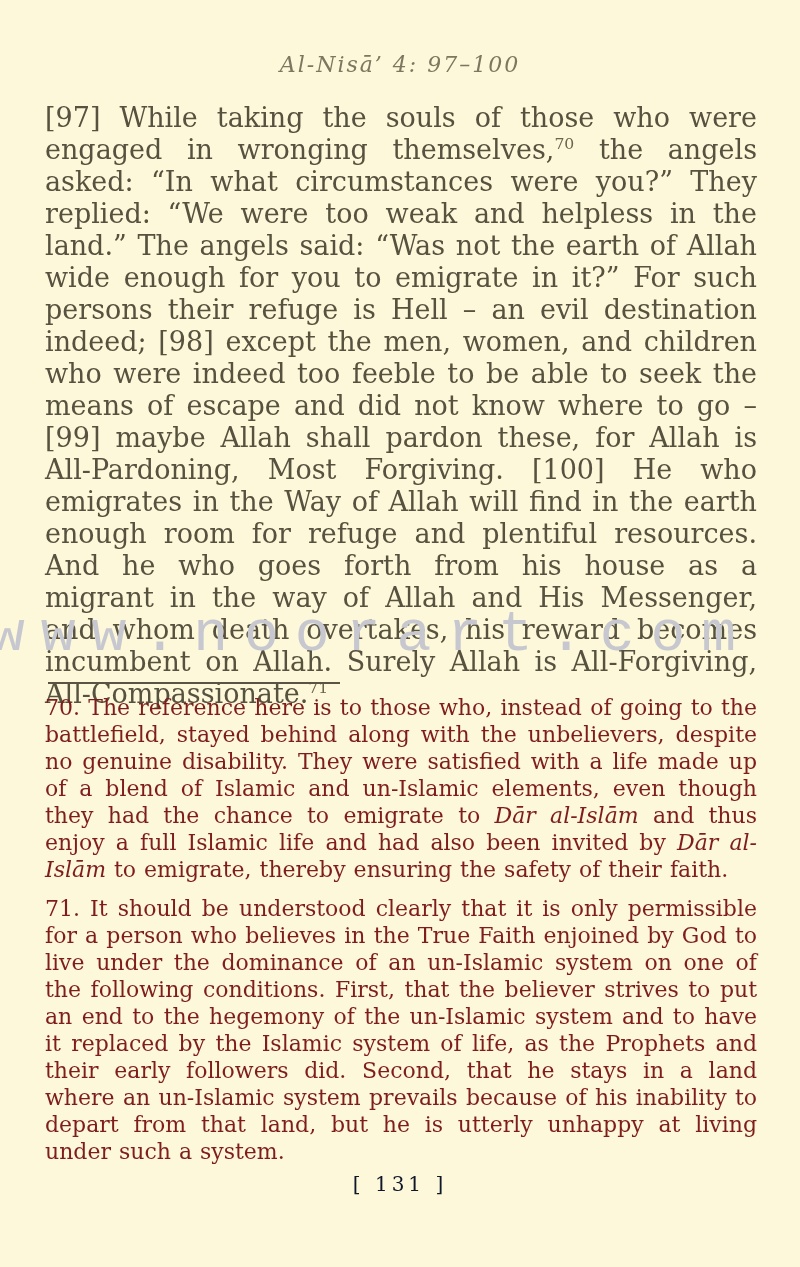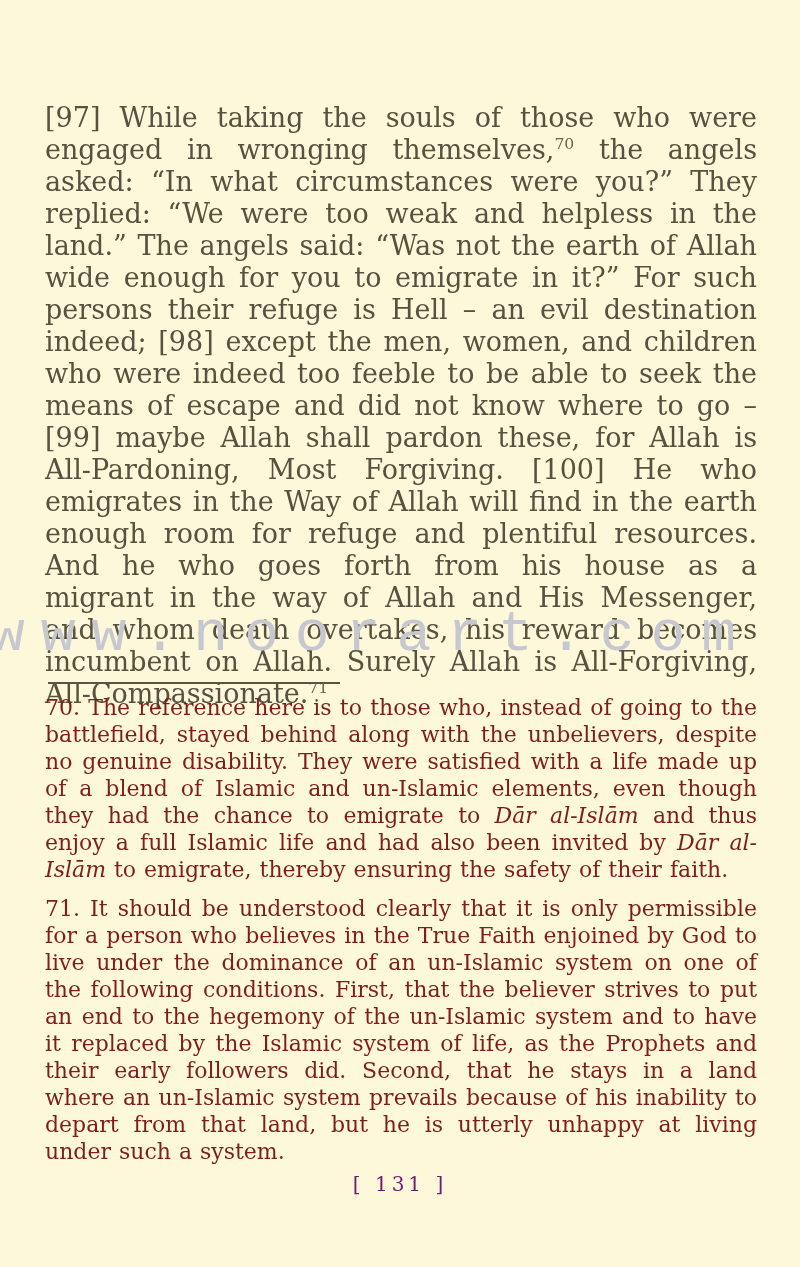--- a/index.html
+++ b/index.html
@@ -91,28 +91,29 @@
   .fn em { font-style: italic; }
 
   .folio {
     position: absolute;
     top: 1172px;
     left: 0;
     width: 100%;
     text-align: center;
     font-size: 20px;
     letter-spacing: 4px;
-    color: #701a75;
+    color: #0f172a;
   }
 </style>
 </head>
 <body>
 
 <div class="page">
 
+  <div class="running-head">Al-Nisā’ 4: 97–100</div>
 
   <p class="verse"><span>[97] While taking the souls of those who were engaged in wronging themselves,</span><sup>70</sup><span> the angels asked: “In what circumstances were you?” They replied: “We were too weak and helpless in the land.” The angels said: “Was not the earth of Allah wide enough for you to emigrate in it?” For such persons their refuge is Hell – an evil destination indeed; [98] except the men, women, and children who were indeed too feeble to be able to seek the means of escape and did not know where to go – [99] maybe Allah shall pardon these, for Allah is All-Pardoning, Most Forgiving. [100] He who emigrates in the Way of Allah will find in the earth enough room for refuge and plentiful resources. And he who goes forth from his house as a migrant in the way of Allah and His Messenger, and whom death overtakes, his reward becomes incumbent on Allah. Surely Allah is All-Forgiving, All-Compassionate.</span><sup>71</sup></p>
 
   <div class="watermark">www.noorart.com</div>
 
   <hr class="footnote-rule">
 
   <div class="footnotes">
 
     <p class="fn"><span>70. The reference here is to those who, instead of going to the battlefield, stayed behind along with the unbelievers, despite no genuine disability. They were satisfied with a life made up of a blend of Islamic and un-Islamic elements, even though they had the chance to emigrate to </span><em>Dār al-Islām</em><span> and thus enjoy a full Islamic life and had also been invited by </span><em>Dār al-Islām</em><span> to emigrate, thereby ensuring the safety of their faith.</span></p>

